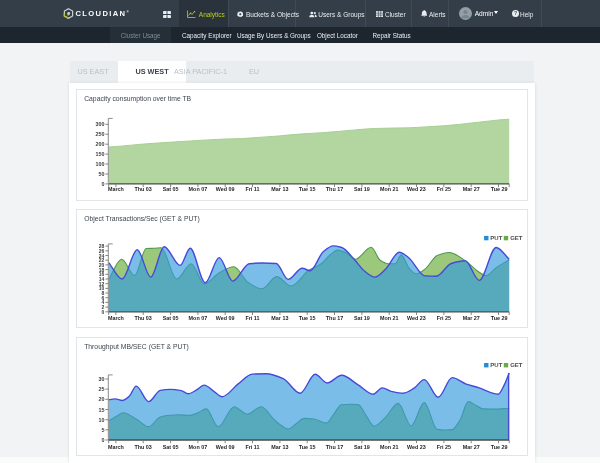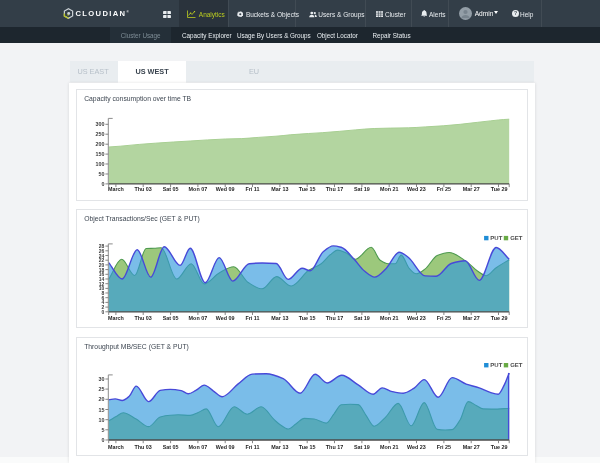--- a/index.html
+++ b/index.html
@@ -107,20 +107,21 @@
     <div class="sub-item" style="left:306px;">
         <span class="txt" style="left:10.9px;">Object Locator</span>
       </div>
     <div class="sub-item" style="left:361.5px;">
         <span class="txt" style="left:10.9px;">Repair Status</span>
       </div>
   </div>
   <div id="tabband"></div>
   <div class="tab" style="left:75px;width:36px;">US EAST</div>
   <div class="tab" style="left:118px;width:68px;background:#fff;color:#39434e;font-weight:bold;height:22px;">US WEST</div>
+  <div class="tab" style="left:172px;width:57px;">ASIA PACIFIC-1</div>
   <div class="tab" style="left:244px;width:20px;">EU</div>
   <div id="pane"></div>
   <div class="card" style="left:75.8px;top:89.3px;width:452.7px;height:112px;">
       <svg width="452.7" height="112" viewBox="75.8 89.3 452.7 112" style="position:absolute;left:-1px;top:-1px">
         <text x="84" y="100.8" font-size="6.8" fill="#3d4651">Capacity consumption over time TB</text>
 <path d="M108.5,147.3 C112.3,147.0 116.2,146.8 120.0,146.5 C126.3,146.0 132.7,145.2 139.0,144.7 C144.3,144.2 149.7,143.9 155.0,143.5 C161.0,143.1 167.0,142.7 173.0,142.3 C178.7,141.9 184.3,141.6 190.0,141.3 C195.8,141.0 201.7,140.5 207.5,140.2 C213.3,139.9 219.2,139.5 225.0,139.3 C230.5,139.1 236.1,139.1 241.6,138.9 C247.1,138.7 252.5,138.1 258.0,137.7 C263.9,137.3 269.9,137.0 275.8,136.5 C280.5,136.2 285.3,135.6 290.0,135.1 C296.1,134.6 302.2,134.2 308.3,133.8 C312.9,133.5 317.4,133.3 322.0,133.0 C327.8,132.6 333.7,132.1 339.5,131.6 C344.7,131.1 349.8,130.6 355.0,130.2 C361.3,129.7 367.7,129.0 374.0,128.8 C379.3,128.6 384.7,128.5 390.0,128.4 C396.2,128.3 402.3,128.3 408.5,128.1 C414.0,128.0 419.5,127.5 425.0,127.2 C431.0,126.9 437.0,126.5 443.0,126.1 C448.7,125.7 454.3,125.2 460.0,124.6 C465.8,124.0 471.7,123.3 477.5,122.6 C481.7,122.2 485.8,121.7 490.0,121.2 C492.7,120.9 495.3,120.5 498.0,120.3 C501.7,119.9 505.3,119.7 509.0,119.5 L509.0,184.2 L108.5,184.2 Z" fill="#b3d5a0" stroke="none"></path>
         <path d="M108.5,147.3 C112.3,147.0 116.2,146.8 120.0,146.5 C126.3,146.0 132.7,145.2 139.0,144.7 C144.3,144.2 149.7,143.9 155.0,143.5 C161.0,143.1 167.0,142.7 173.0,142.3 C178.7,141.9 184.3,141.6 190.0,141.3 C195.8,141.0 201.7,140.5 207.5,140.2 C213.3,139.9 219.2,139.5 225.0,139.3 C230.5,139.1 236.1,139.1 241.6,138.9 C247.1,138.7 252.5,138.1 258.0,137.7 C263.9,137.3 269.9,137.0 275.8,136.5 C280.5,136.2 285.3,135.6 290.0,135.1 C296.1,134.6 302.2,134.2 308.3,133.8 C312.9,133.5 317.4,133.3 322.0,133.0 C327.8,132.6 333.7,132.1 339.5,131.6 C344.7,131.1 349.8,130.6 355.0,130.2 C361.3,129.7 367.7,129.0 374.0,128.8 C379.3,128.6 384.7,128.5 390.0,128.4 C396.2,128.3 402.3,128.3 408.5,128.1 C414.0,128.0 419.5,127.5 425.0,127.2 C431.0,126.9 437.0,126.5 443.0,126.1 C448.7,125.7 454.3,125.2 460.0,124.6 C465.8,124.0 471.7,123.3 477.5,122.6 C481.7,122.2 485.8,121.7 490.0,121.2 C492.7,120.9 495.3,120.5 498.0,120.3 C501.7,119.9 505.3,119.7 509.0,119.5" fill="none" stroke="#a8cf93" stroke-width="1"></path>
 <line x1="108.1" y1="118.7" x2="108.1" y2="184.2" stroke="#8c8c8c" stroke-width="1"></line>
 <line x1="108.1" y1="118.7" x2="112.5" y2="118.7" stroke="#8c8c8c" stroke-width="1"></line>
 <line x1="108.5" y1="184.2" x2="509.0" y2="184.2" stroke="#4a4a4a" stroke-width="1.3"></line>

